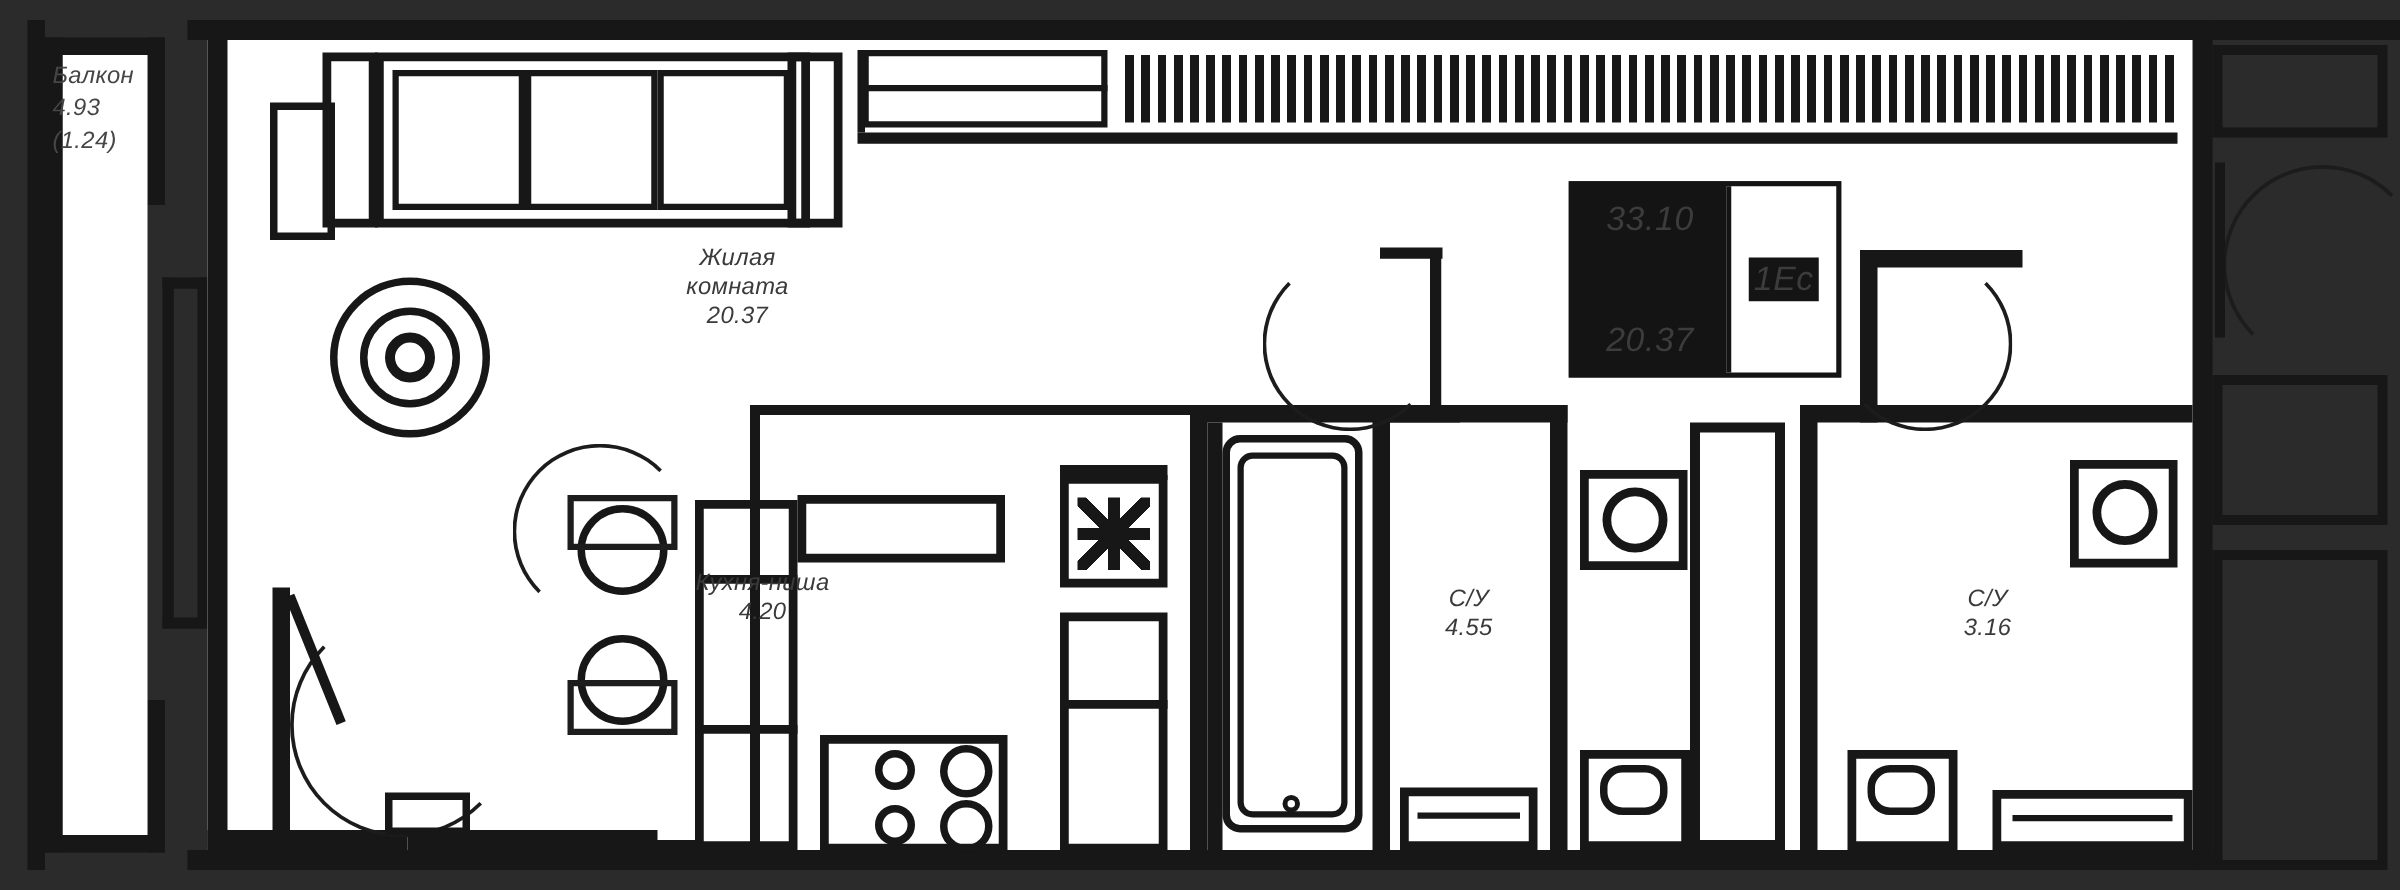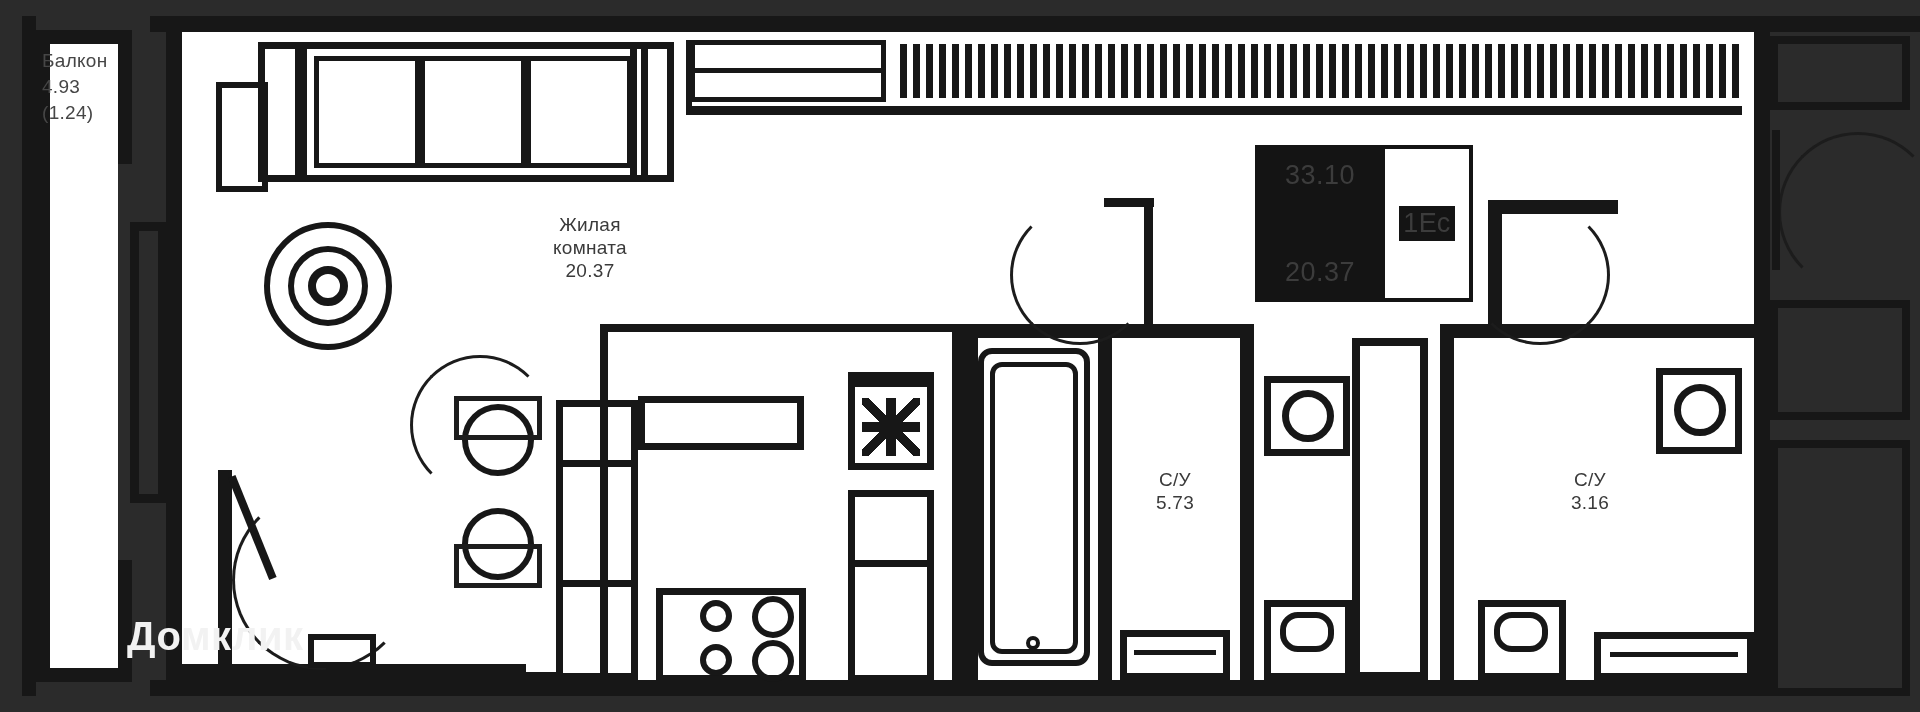--- a/index.html
+++ b/index.html
@@ -1,19 +1,19 @@
 <!DOCTYPE html>
 <html><head>
 <meta charset="utf-8">
 <style>
   html,body{margin:0;padding:0;background:#2b2b2b;}
   body{width:1920px;height:712px;overflow:hidden;
        font-family:"Liberation Sans","DejaVu Sans",sans-serif;}
 
-  #plan{position:relative;width:1698px;height:712px;background:#2b2b2b;}
+  #plan{position:relative;width:1698px;height:712px;background:#2b2b2b;font-style:italic;}
 
   
   .wall{position:absolute;background:#171717;}
   .white{position:absolute;background:#ffffff;}
   .outline{position:absolute;border:4px solid #171717;background:transparent;box-sizing:border-box;}
   .outline-thin{position:absolute;border:2px solid #1d1d1d;background:transparent;box-sizing:border-box;}
 
   
   .lbl{position:absolute;color:#3a3a3a;font-size:19px;line-height:23px;
        text-align:center;letter-spacing:.3px;white-space:nowrap;font-weight:400;}
@@ -195,55 +195,49 @@
   <div class="arc" style="left:410px;top:355px;width:140px;height:140px;
               border-color:transparent;border-top-color:#1c1c1c;
               border-left-color:#1c1c1c;"></div>
 
   <div class="lbl bal" style="left:42px;top:48px;width:110px;">
     <div>Балкон</div>
     <div>4.93</div>
     <div>(1.24)</div>
   </div>
 
-  <div class="lbl" style="left:510px;top:213px;width:160px;">
+  <div class="lbl" style="left:510px;top:195px;width:160px;">
     <div>Жилая</div>
     <div>комната</div>
     <div>20.37</div>
   </div>
 
+  <div class="lbl" style="left:520px;top:455px;width:180px;">
+    <div>Кухня-ниша</div>
+    <div>4.20</div>
+  </div>
 
   <div class="lbl" style="left:1115px;top:468px;width:120px;">
     <div>С/У</div>
-    <div>5.73</div>
+    <div>4.55</div>
   </div>
 
   <div class="lbl" style="left:1530px;top:468px;width:120px;">
     <div>С/У</div>
     <div>3.16</div>
   </div>
 
   <div class="infobox">
     <div class="col-l">
       <div class="num">33.10</div>
       <div class="num">20.37</div>
     </div>
     <div class="col-r">
       <span class="code">1Ес</span>
     </div>
   </div>
 
-  <div class="wm">
-    <div class="mark">
-      <svg width="58" height="58" viewBox="0 0 58 58" aria-hidden="true">
-        <path d="M29 3 L53 16 L53 42 L29 55 L5 42 L5 16 Z" fill="none" stroke="#ffffff" stroke-width="5"></path>
-        <path d="M20 36 L20 22 L29 16 L38 22 L38 36" fill="none" stroke="#ffffff" stroke-width="4"></path>
-        <path d="M30 30 L46 30 L30 46 Z" fill="#ffffff"></path>
-      </svg>
-    </div>
-    <div class="wmtext">Домклик</div>
-  </div>
 
   <div class="wall" style="left:326px;top:664px;width:200px;height:16px;"></div>
   <div class="outline" style="left:308px;top:634px;width:68px;height:34px;border-width:6px;"></div>
   <div class="wall" style="left:380px;top:672px;width:180px;height:8px;"></div>
 
 </div>
 
 </body></html>

